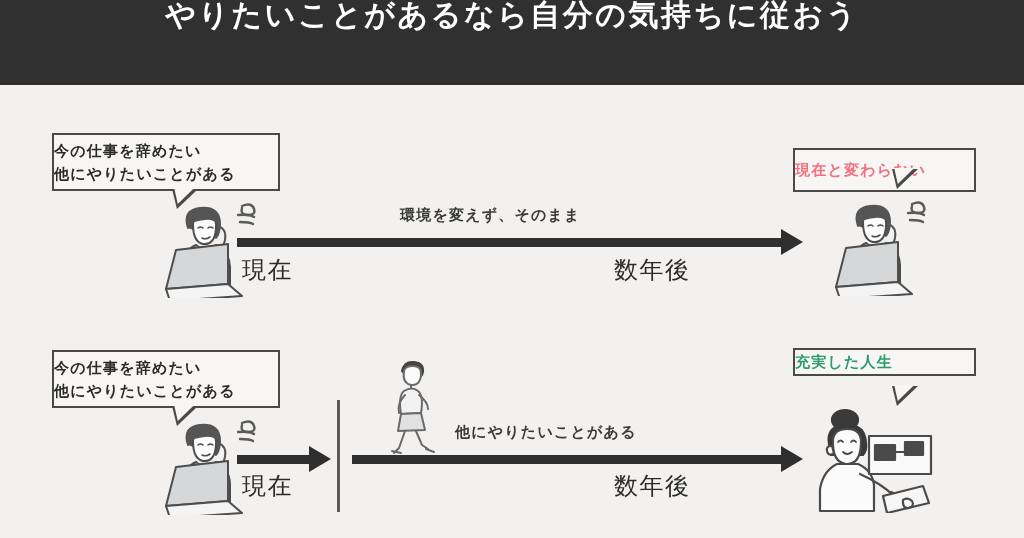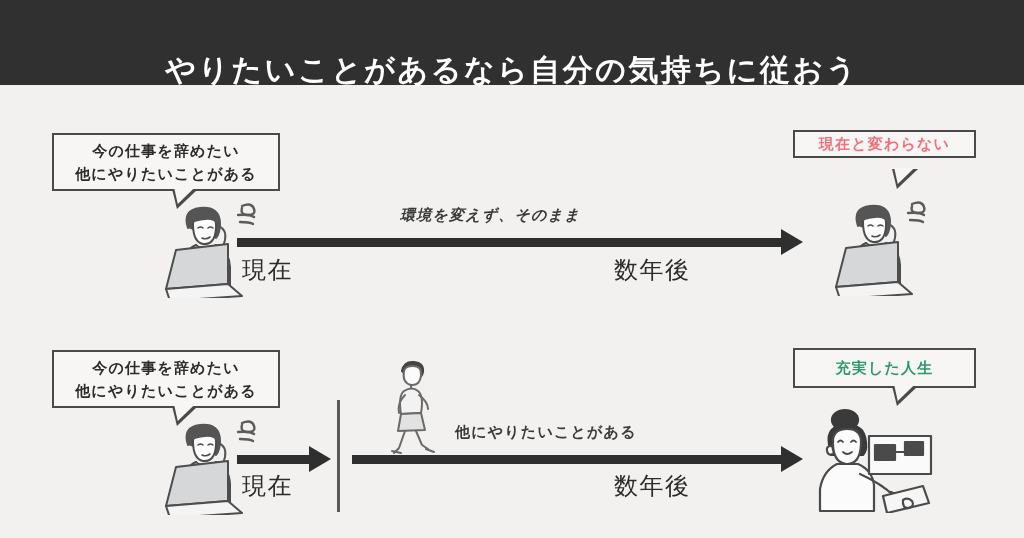--- a/index.html
+++ b/index.html
@@ -23,42 +23,42 @@
   }
 
   
   .header {
     position: absolute;
     left: 0; top: 0;
     width: 1024px;
     height: 85px;
     background: #303030;
     display: flex;
-    align-items: flex-end;
+    align-items: flex-start;
     justify-content: center;
   }
   .header-title {
     color: #ffffff;
     font-size: 30px;
     font-weight: bold;
     letter-spacing: 2.5px;
     line-height: 1;
     white-space: nowrap;
   }
 
   
   .bubble {
     position: absolute;
     background: #f7f6f4;
     border: 2px solid #4a4a4a;
     box-sizing: border-box;
     text-align: center;
     display: flex;
     flex-direction: column;
-    align-items: center;
+    align-items: flex-start;
     justify-content: center;
   }
   .bubble-line {
     font-size: 15px;
     font-weight: bold;
     color: #2b2b2b;
     letter-spacing: 1.2px;
     line-height: 1.55;
     white-space: nowrap;
   }
@@ -171,26 +171,26 @@
         <path d="M100 8 q10 -4 12 3 q2 6 -6 6 q-8 0 -6 -7" stroke="#5b5b5b" stroke-width="2.4" fill="none"></path>
         <path d="M96 17 q12 -1 16 2" stroke="#5b5b5b" stroke-width="2.4"></path>
         <path d="M98 24 q10 0 13 2" stroke="#5b5b5b" stroke-width="2.4"></path>
       </g>
     </svg>
   </div>
 
   <div class="arrow-shaft" style="left:237px; top:238px; width:545px;"></div>
   <div class="arrow-head" style="left:781px; top:229px;"></div>
 
-  <div class="caption-label" style="left:400px; top:207px;font-style:italic;">環境を変えず、そのまま</div>
+  <div class="caption-label" style="left:400px; top:207px;">環境を変えず、そのまま</div>
 
   <div class="axis-label" style="left:242px; top:258px;">現在</div>
   <div class="axis-label" style="left:614px; top:258px;">数年後</div>
 
-  <div class="bubble bubble-red" style="left:793px; top:130px; width:183px; height:28px;">
+  <div class="bubble bubble-red" style="left:793px; top:148px; width:183px; height:44px;">
     <div class="bubble-line">現在と変わらない</div>
   </div>
   <div class="tail tail-outer tail-skew" style="left:888px; top:169px;"></div>
   <div class="tail tail-inner tail-skew" style="left:891px; top:168px;"></div>
 
   <div class="illus">
     <svg width="120" height="100" style="position:absolute; left:812px; top:196px;" viewBox="0 0 120 100">
       <g fill="none" stroke="#4d4d4d" stroke-width="2" stroke-linecap="round" stroke-linejoin="round">
         <path d="M46 30 q-6 -18 12 -20 q20 -2 20 16 q0 9 -4 14" fill="#555" stroke="#555"></path>
         <path d="M51 26 q0 18 10 20 q12 1 13 -16 q1 -14 -11 -14 q-12 0 -12 10z" fill="#fdfdfd"></path>
@@ -275,21 +275,21 @@
         <path d="M48 94 l8 3"></path>
       </g>
     </svg>
   </div>
 
   <div class="caption-label" style="left:455px; top:424px;">他にやりたいことがある</div>
 
   <div class="axis-label" style="left:242px; top:474px;">現在</div>
   <div class="axis-label" style="left:614px; top:474px;">数年後</div>
 
-  <div class="bubble bubble-green" style="left:793px; top:348px; width:183px; height:40px;">
+  <div class="bubble bubble-green" style="left:793px; top:348px; width:183px; height:28px;">
     <div class="bubble-line">充実した人生</div>
   </div>
   <div class="tail tail-outer tail-skew" style="left:888px; top:386px;"></div>
   <div class="tail tail-inner tail-skew" style="left:891px; top:385px;"></div>
 
   <div class="illus">
     <svg width="140" height="105" style="position:absolute; left:805px; top:408px;" viewBox="0 0 140 105">
       <g fill="none" stroke="#4a4a4a" stroke-width="2.2" stroke-linecap="round" stroke-linejoin="round">
 
         <ellipse cx="40" cy="12" rx="13" ry="10" fill="#3a3a3a" stroke="#3a3a3a"></ellipse>

